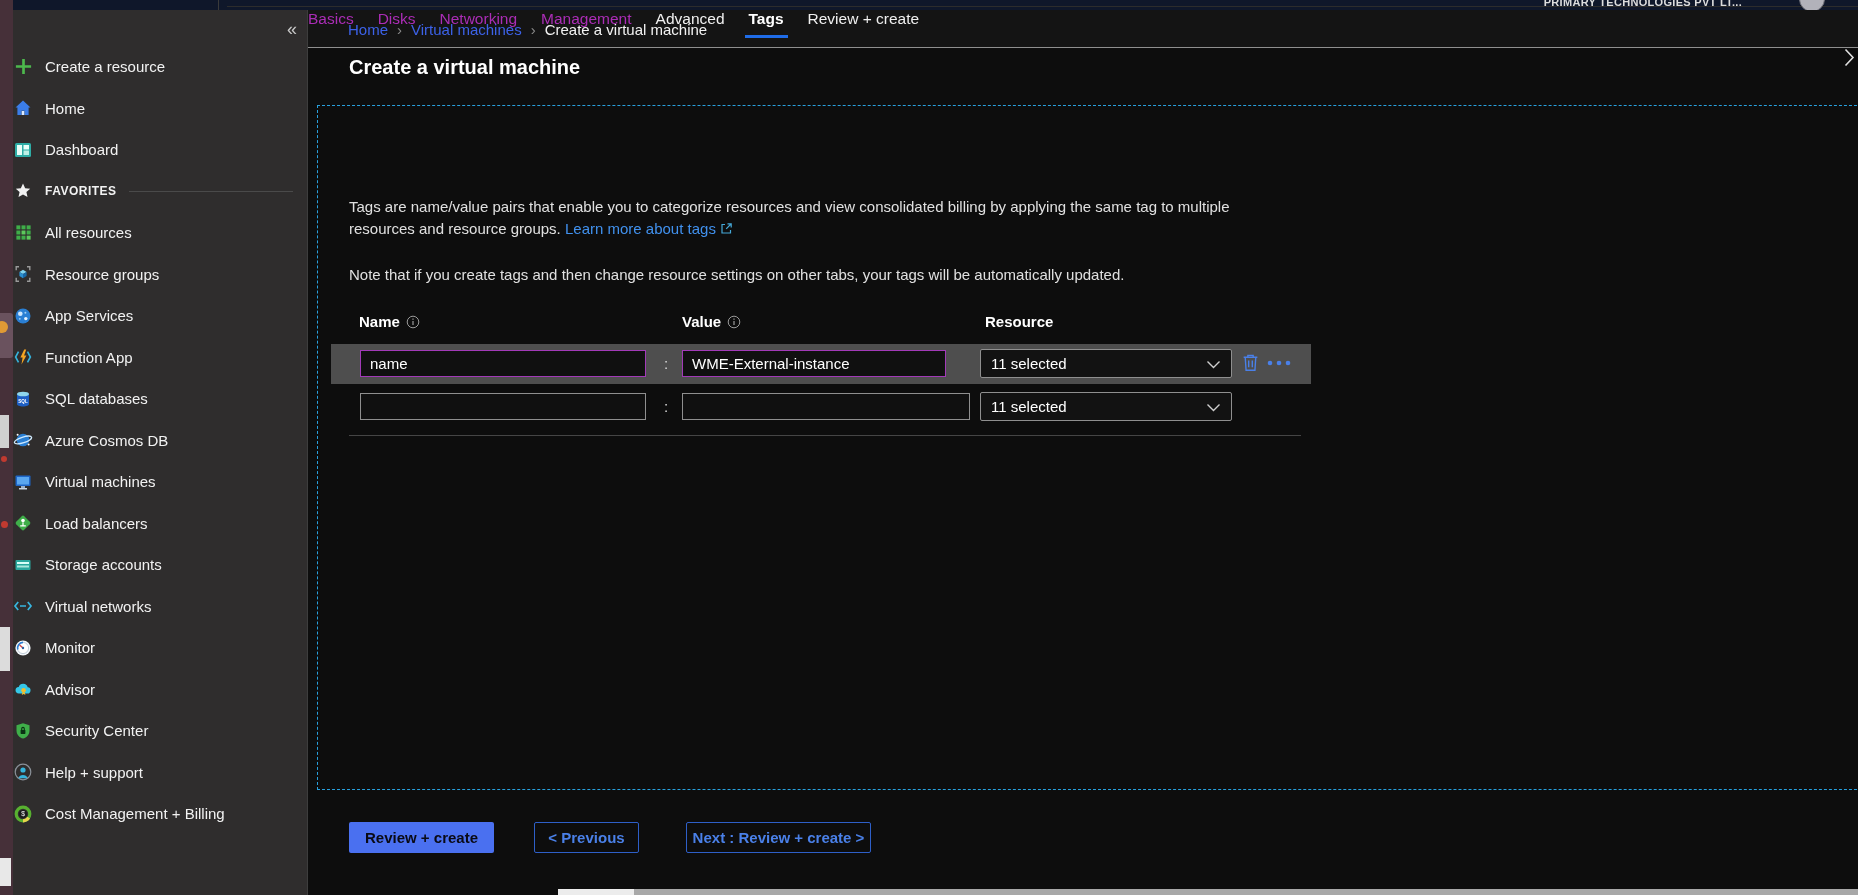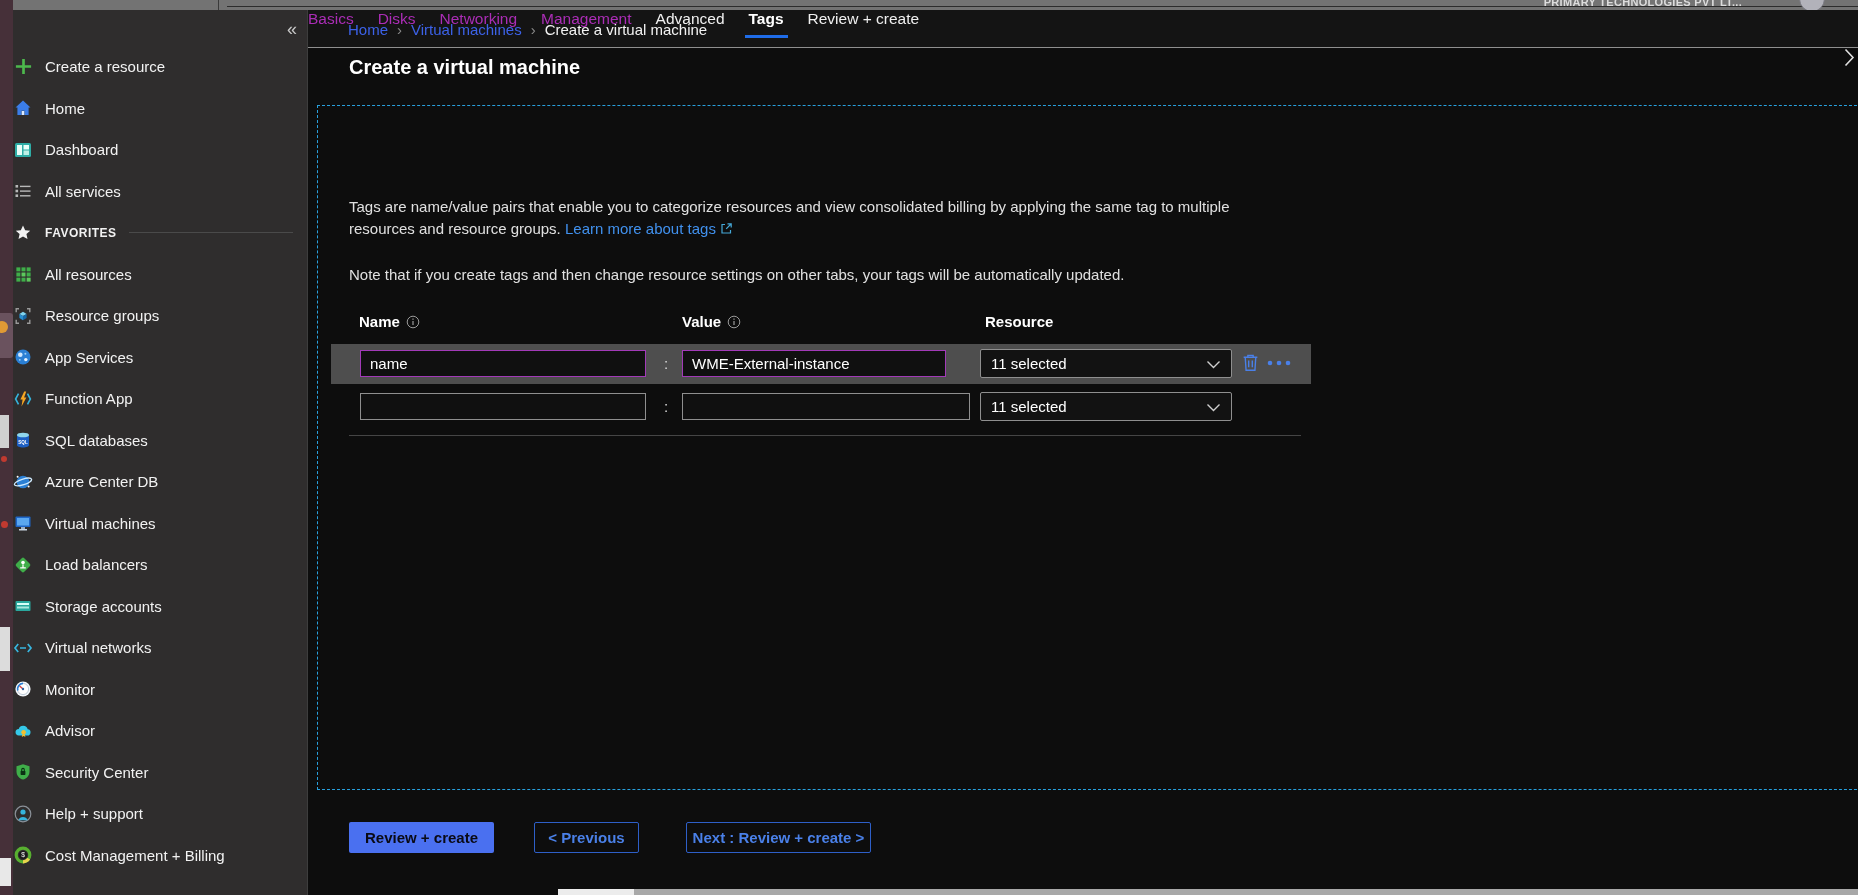--- a/index.html
+++ b/index.html
@@ -15,21 +15,21 @@
   .edge-strip { left:0; top:0; width:13px; height:895px; background:#463039; }
   .edge-hl { left:0; top:313px; width:13px; height:45px; background:#6a525e; border-radius:0 3px 3px 0; }
   .edge-orange { left:-4px; top:321px; width:12px; height:12px; border-radius:50%; background:#e09a35; }
   .edge-white1 { left:0; top:415px; width:9px; height:33px; background:#d0d0d0; }
   .edge-red1 { left:1px; top:456px; width:6px; height:6px; border-radius:50%; background:#c03a30; }
   .edge-red2 { left:1px; top:521px; width:7px; height:7px; border-radius:50%; background:#c03a30; }
   .edge-white2 { left:0; top:627px; width:10px; height:44px; background:#dcdcdc; }
   .edge-white3 { left:0; top:858px; width:11px; height:28px; background:#e8e8e8; }
 
   
-  .topbar { left:13px; top:0; width:1845px; height:10px; background:#737373; overflow:hidden;text-decoration:underline; }
+  .topbar { left:13px; top:0; width:1845px; height:10px; background:#0f172a; overflow:hidden;text-decoration:underline; }
   .topbar-notch { left:205px; top:0; width:1px; height:10px; background:#3a3a3a; }
   .topbar-edge { left:214px; top:6px; width:1631px; height:1px; background:#2c2c2c; }
   .tenant { right:116px; top:-4px; font-size:11px; font-weight:bold; color:#dcdcdc; letter-spacing:.3px; white-space:nowrap; }
   .avatar { right:33px; top:-14px; width:26px; height:26px; border-radius:50%; background:#b2b2ba; border:1px solid #77777f; }
 
   
   .sidebar { left:13px; top:10px; width:294px; height:885px; background:#2f2d2d; }
   .collapse { position:absolute; right:10px; top:10px; font-size:18px; color:#c8c8c8; cursor:pointer; line-height:1; }
   .sb-list { position:absolute; left:0; top:36px; width:100%; }
   .sb-item { display:flex; align-items:center; height:41.5px; cursor:pointer; }
@@ -136,33 +136,20 @@
           <svg width="20" height="20" viewBox="0 0 20 20">
             <rect x="2" y="3" width="16" height="14" rx="1.5" fill="#2fada6"></rect>
             <rect x="4" y="5" width="5" height="10" fill="#eafff9"></rect>
             <rect x="10.5" y="5" width="5.5" height="4.5" fill="#eafff9"></rect>
             <rect x="10.5" y="10.5" width="5.5" height="4.5" fill="#bdf0e6"></rect>
           </svg>
         </span>
       <span class="lbl">Dashboard</span>
     </div>
 
-    <div class="sb-item">
-      <span class="ic">
-          <svg width="20" height="20" viewBox="0 0 20 20" fill="#b8b8b8">
-            <rect x="2.5" y="4" width="2.6" height="2.6"></rect>
-            <rect x="7" y="4.7" width="10.5" height="1.4"></rect>
-            <rect x="2.5" y="8.7" width="2.6" height="2.6"></rect>
-            <rect x="7" y="9.4" width="10.5" height="1.4"></rect>
-            <rect x="2.5" y="13.4" width="2.6" height="2.6"></rect>
-            <rect x="7" y="14.1" width="10.5" height="1.4"></rect>
-          </svg>
-        </span>
-      <span class="lbl">All services</span>
-    </div>
 
     <div class="sb-item section">
       <span class="ic">
           <svg width="18" height="18" viewBox="0 0 20 20">
             <path d="M10 1.8 12.4 7l5.6.5-4.2 3.7 1.2 5.5L10 13.8l-5 2.9 1.2-5.5L2 7.5 7.6 7z" fill="#f2f2f2"></path>
           </svg>
         </span>
       <span class="lbl">FAVORITES</span>
       <span class="rule"></span>
     </div>
@@ -233,21 +220,21 @@
 
     <div class="sb-item">
       <span class="ic">
           <svg width="20" height="20" viewBox="0 0 20 20">
             <circle cx="10" cy="10" r="6.3" fill="#2a7fd4"></circle>
             <ellipse cx="10" cy="10" rx="9" ry="2.8" fill="none" stroke="#cfeaff" stroke-width="1.2" transform="rotate(-18 10 10)"></ellipse>
             <circle cx="4.6" cy="4.8" r="1" fill="#fff"></circle>
             <circle cx="15.6" cy="14.6" r="1" fill="#fff"></circle>
           </svg>
         </span>
-      <span class="lbl">Azure Center DB</span>
+      <span class="lbl">Azure Cosmos DB</span>
     </div>
 
     <div class="sb-item">
       <span class="ic">
           <svg width="20" height="20" viewBox="0 0 20 20">
             <rect x="2.5" y="3.5" width="15" height="10.5" rx="1" fill="#1e66c8"></rect>
             <rect x="4" y="5" width="12" height="7.5" fill="#5aa7f0"></rect>
             <rect x="8" y="14" width="4" height="2" fill="#9ab0c8"></rect>
             <rect x="6" y="16" width="8" height="1.5" fill="#c8d4e0"></rect>
           </svg>

